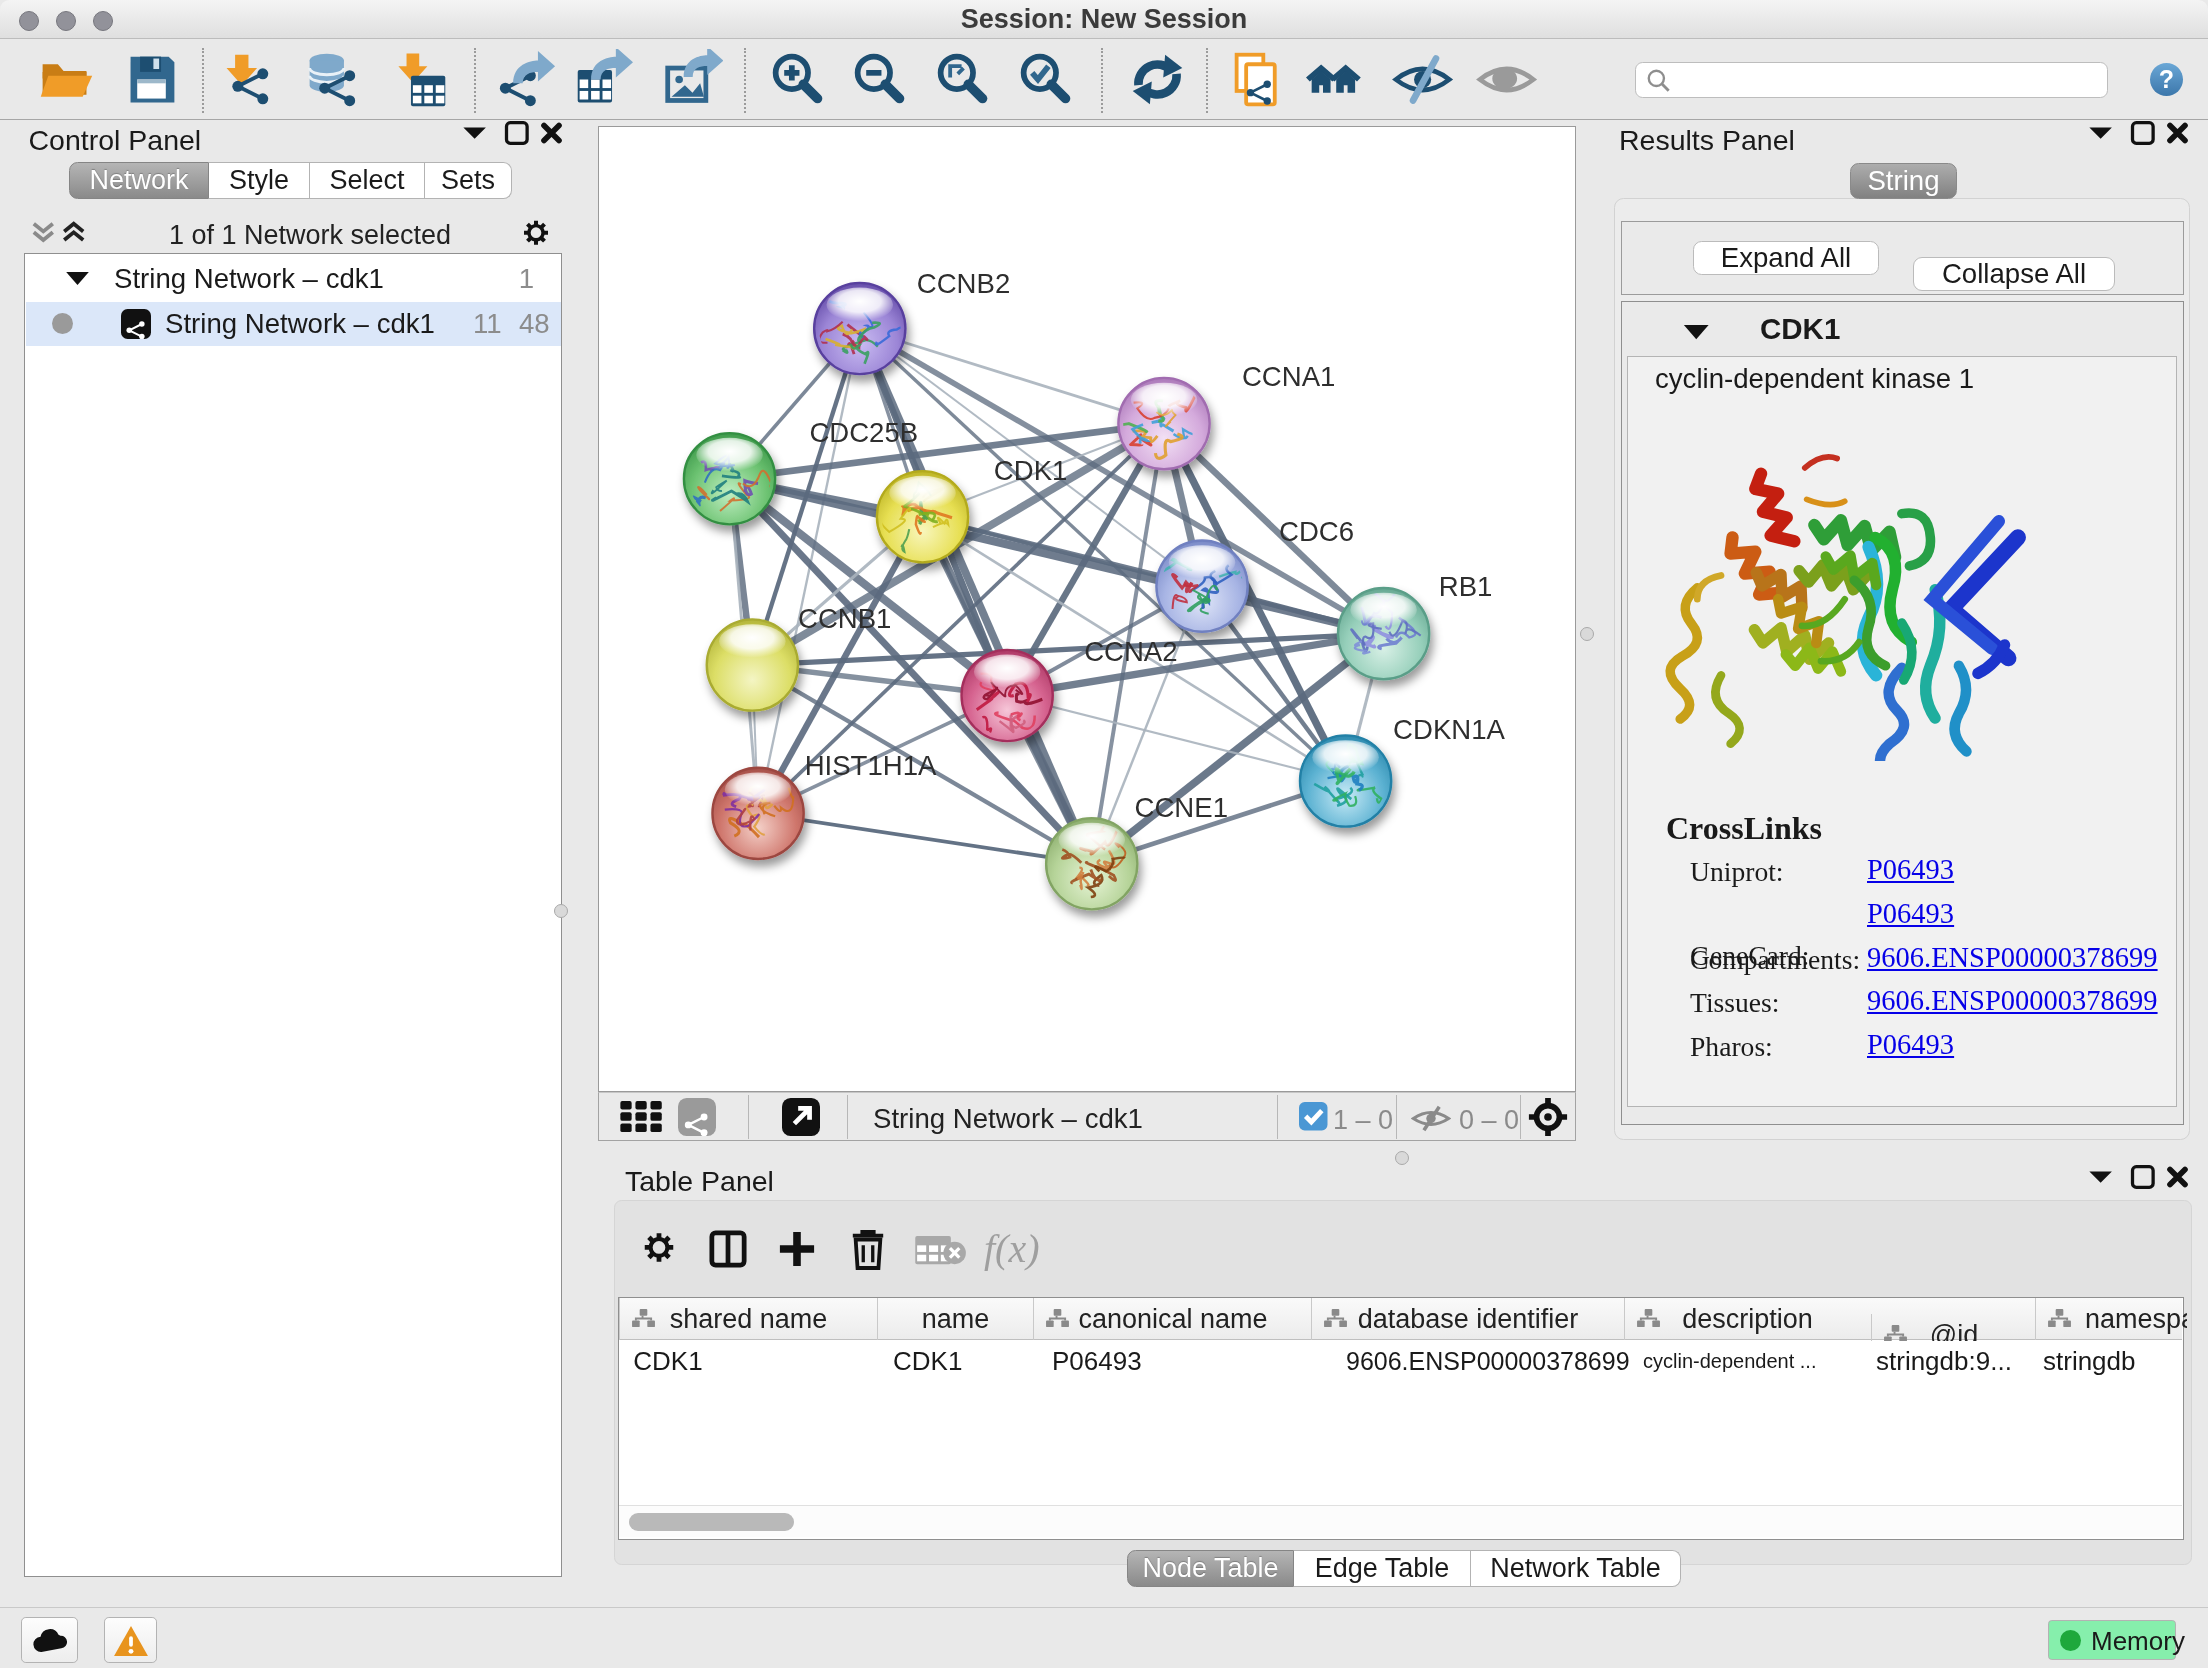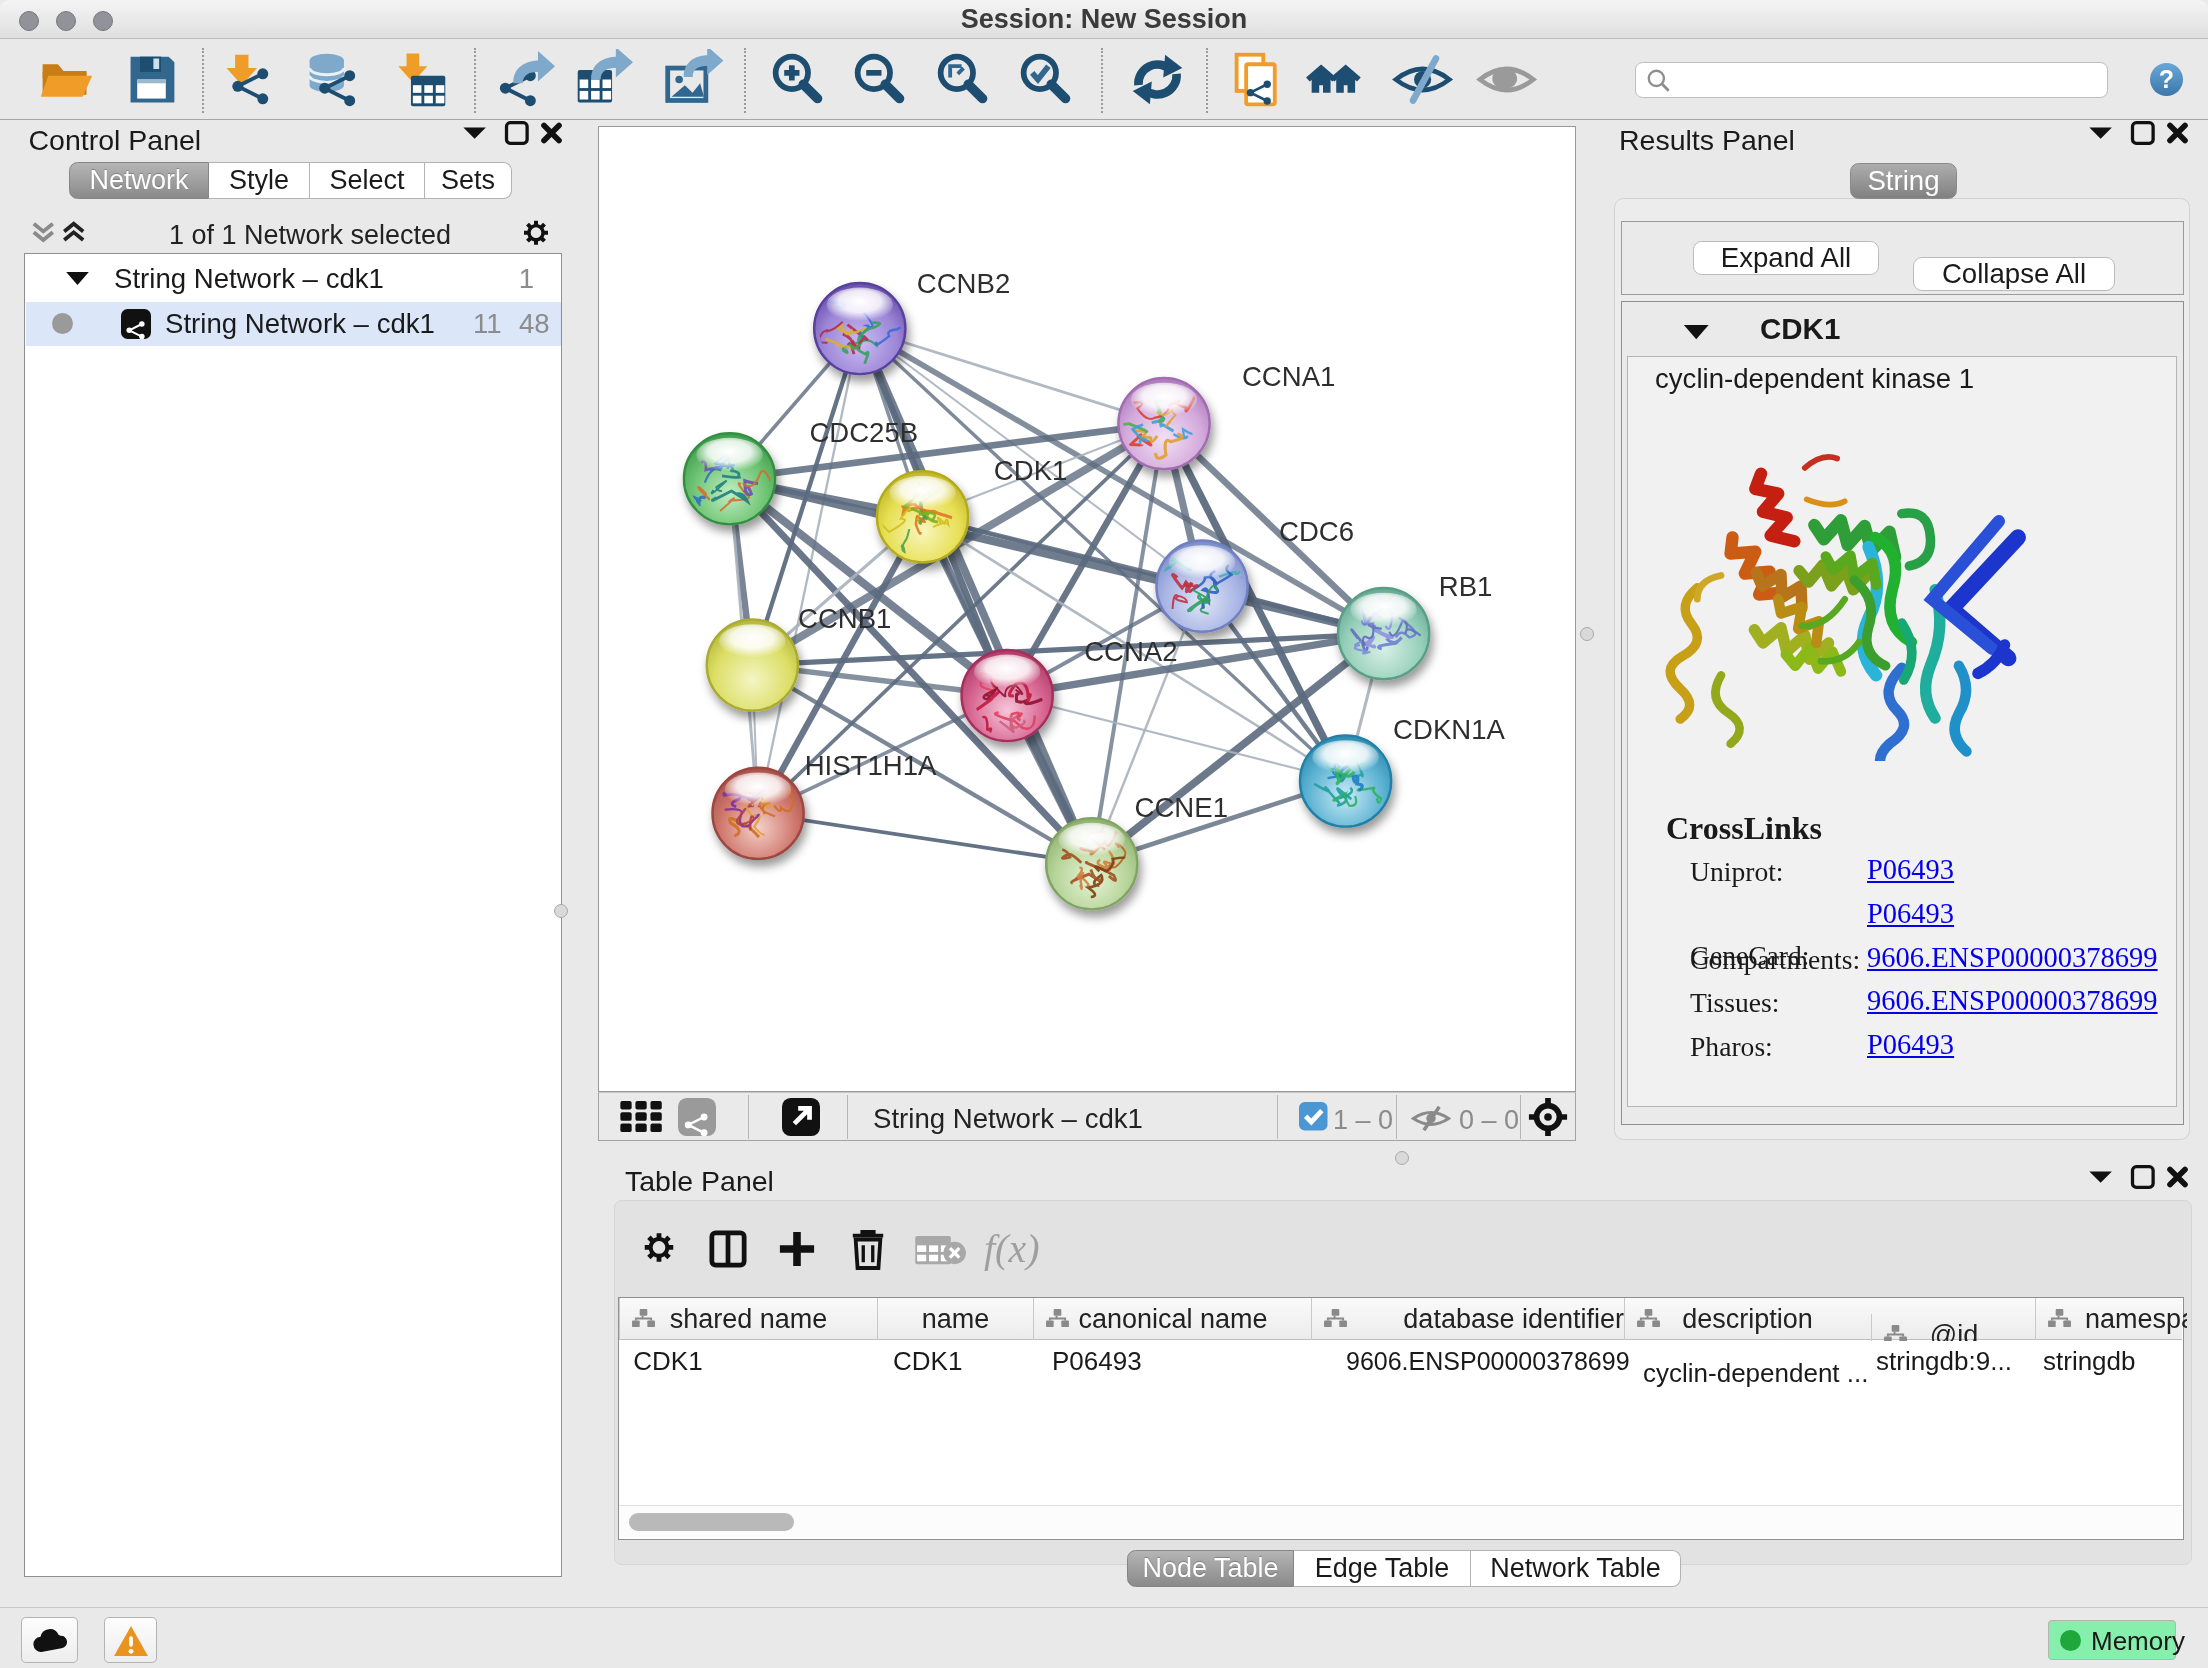--- a/index.html
+++ b/index.html
@@ -708,21 +708,21 @@
       </div>
       <div class="abs" style="left:692px;top:0;width:313px;height:42px;border-left:1px solid #c9c9c9">
         <svg class="abs" style="left:11.4px;top:9.5px" width="25" height="21" viewBox="0 0 26 22">
           <g fill="#8a8a8a">
             <rect x="9" y="1" width="8" height="7" rx="1"></rect>
             <rect x="1" y="13" width="8" height="7" rx="1"></rect>
             <rect x="17" y="13" width="8" height="7" rx="1"></rect>
             <path d="M12 8 v3 M5 13 v-2 h16 v2 M12 8 v4" stroke="#8a8a8a" stroke-width="2" fill="none"></path>
           </g>
         </svg>
-        <div style="text-align:right;font-size:27px;line-height:42px;color:#222;overflow:hidden;white-space:nowrap">database identifier</div>
+        <div style="text-align:center;font-size:27px;line-height:42px;color:#222;overflow:hidden;white-space:nowrap">database identifier</div>
       </div>
       <div class="abs" style="left:1005px;top:0;width:246px;height:42px;border-left:1px solid #c9c9c9">
         <svg class="abs" style="left:11.4px;top:9.5px" width="25" height="21" viewBox="0 0 26 22">
           <g fill="#8a8a8a">
             <rect x="9" y="1" width="8" height="7" rx="1"></rect>
             <rect x="1" y="13" width="8" height="7" rx="1"></rect>
             <rect x="17" y="13" width="8" height="7" rx="1"></rect>
             <path d="M12 8 v3 M5 13 v-2 h16 v2 M12 8 v4" stroke="#8a8a8a" stroke-width="2" fill="none"></path>
           </g>
         </svg>
@@ -749,21 +749,21 @@
           </g>
         </svg>
         <div style="padding-left:49px;font-size:27px;line-height:42px;color:#222;overflow:hidden;white-space:nowrap">namespace</div>
       </div>
     </div>
   <div class="abs" style="left:0;top:43px;width:1563px;height:41px;background:#fff">
       <div class="abs" style="left:14.3px;top:0;font-size:26px;line-height:41px">CDK1</div>
       <div class="abs" style="left:274px;top:0;font-size:26px;line-height:41px">CDK1</div>
       <div class="abs" style="left:433px;top:0;font-size:26px;line-height:41px">P06493</div>
       <div class="abs" style="left:727px;top:0;font-size:25px;line-height:41px">9606.ENSP00000378699</div>
-      <div class="abs" style="left:1024px;top:12px;font-size:26px;line-height:41px">cyclin-dependent ...</div>
+      <div class="abs" style="left:1024px;top:0;font-size:20px;line-height:41px">cyclin-dependent ...</div>
       <div class="abs" style="left:1257px;top:0;font-size:26px;line-height:41px">stringdb:9...</div>
       <div class="abs" style="left:1424px;top:0;font-size:26px;line-height:41px">stringdb</div>
     </div>
   <div class="abs" style="left:0;top:207px;width:1563px;height:32px;background:#fcfcfc;border-top:1px solid #e0e0e0">
     <div class="abs" style="left:9.5px;top:6.7px;width:165px;height:18px;background:#b9b9b9;border-radius:9.5px"></div>
   </div>
 </div>
 <div class="tabseg" style="left:1127px;top:1550px">
   <div class="on" style="width:167px">Node Table</div>
     <div style="width:177px">Edge Table</div>

